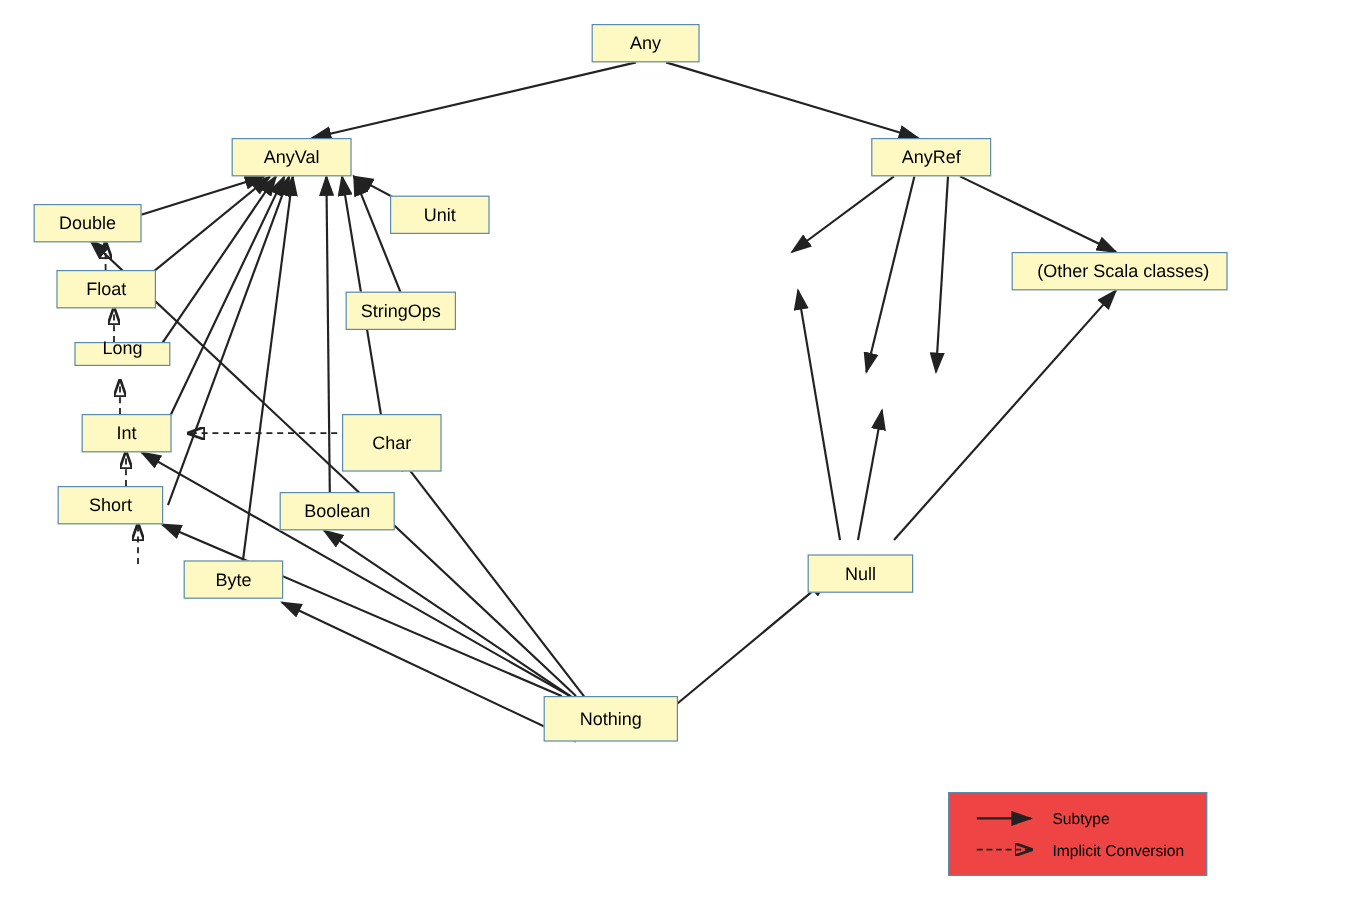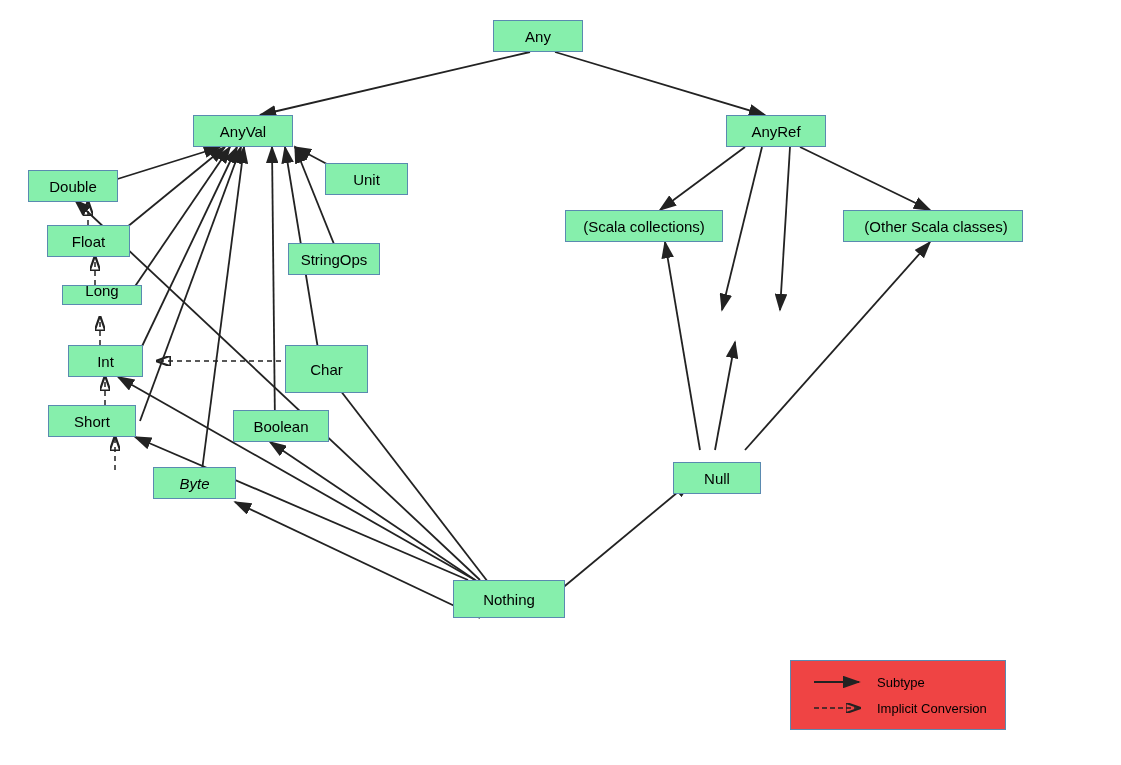--- a/index.html
+++ b/index.html
@@ -12,21 +12,21 @@
       position: relative;
     }
     .diagram-container {
       position: relative;
       width: 1121px;
       height: 765px;
       background: #fff;
     }
     .node {
       position: absolute;
-      background: #86efac;
+      background: #fef9c3;
       border: 1.5px solid #5a8ab0;
       padding: 5px 14px;
       font-size: 15px;
       text-align: center;
       white-space: nowrap;
     }
     svg.arrows {
       position: absolute;
       top: 0; left: 0;
       width: 1121px;
@@ -155,43 +155,40 @@
   </div>
 
   <div class="node" style="left:68px;top:345px;width:75px;height:32px;display:flex;align-items:center;justify-content:center;">
     <span>Int</span>
   </div>
 
   <div class="node" style="left:48px;top:405px;width:88px;height:32px;display:flex;align-items:center;justify-content:center;">
     <span>Short</span>
   </div>
 
-  <div class="node" style="left:153px;top:467px;width:83px;height:32px;display:flex;align-items:center;justify-content:center;font-style:italic;">
+  <div class="node" style="left:153px;top:467px;width:83px;height:32px;display:flex;align-items:center;justify-content:center;">
     <span>Byte</span>
   </div>
 
   <div class="node" style="left:325px;top:163px;width:83px;height:32px;display:flex;align-items:center;justify-content:center;">
     <span>Unit</span>
   </div>
 
   <div class="node" style="left:288px;top:243px;width:92px;height:32px;display:flex;align-items:center;justify-content:center;">
     <span>StringOps</span>
   </div>
 
   <div class="node" style="left:285px;top:345px;width:83px;height:48px;display:flex;align-items:center;justify-content:center;">
     <span>Char</span>
   </div>
 
   <div class="node" style="left:233px;top:410px;width:96px;height:32px;display:flex;align-items:center;justify-content:center;">
     <span>Boolean</span>
   </div>
 
-  <div class="node" style="left:565px;top:210px;width:158px;height:32px;display:flex;align-items:center;justify-content:center;">
-    <span>(Scala collections)</span>
-  </div>
 
 
   <div class="node" style="left:843px;top:210px;width:180px;height:32px;display:flex;align-items:center;justify-content:center;padding-left:20px;">
     <span>(Other Scala classes)</span>
   </div>
 
   <div class="node" style="left:673px;top:450px;width:88px;height:32px;display:flex;align-items:center;justify-content:center;margin-top:12px;">
     <span>Null</span>
   </div>
 

